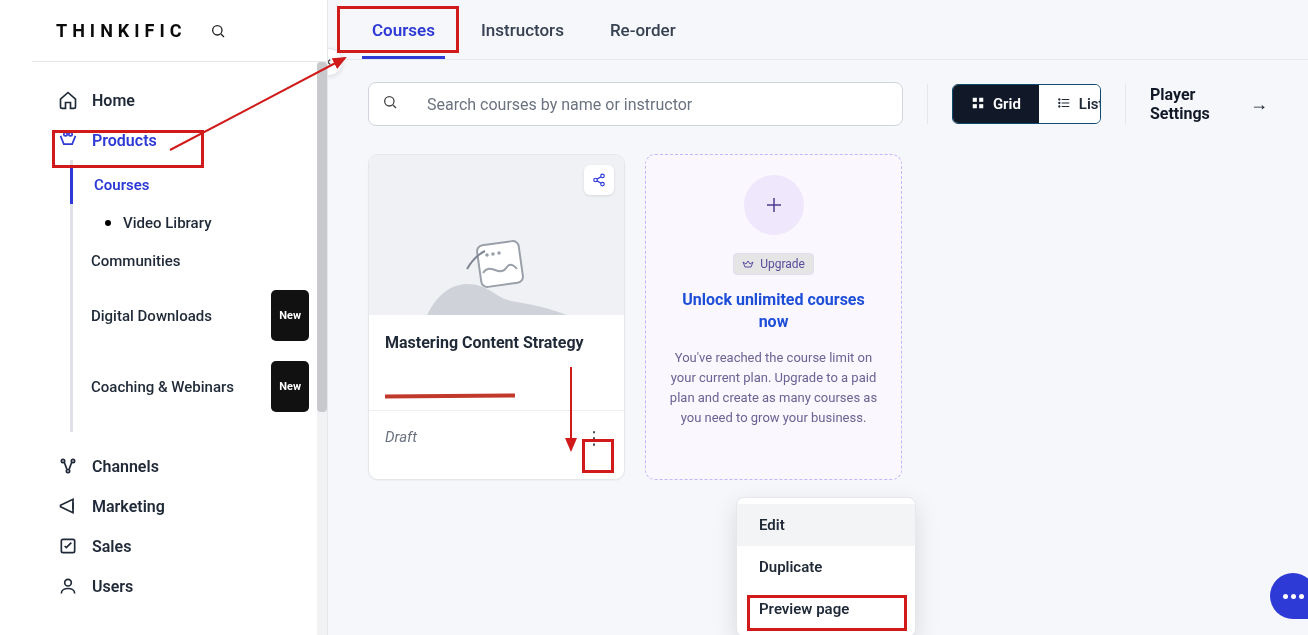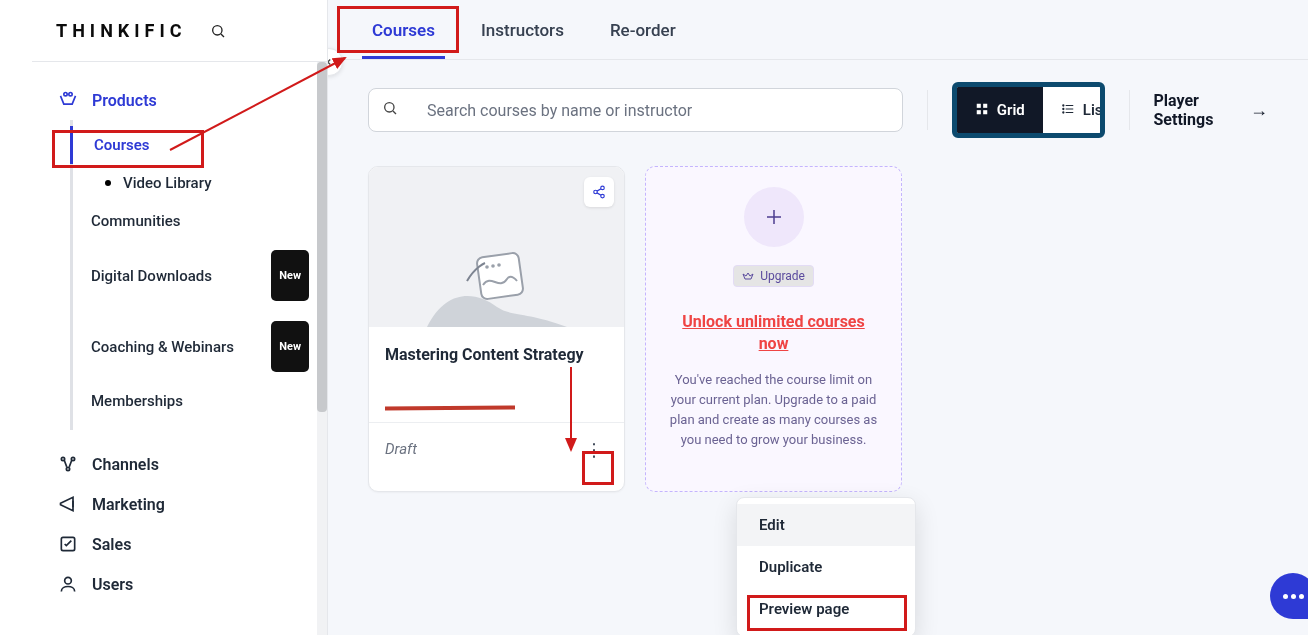--- a/index.html
+++ b/index.html
@@ -32,21 +32,21 @@
   .tab.active { color:#2e3ad5; font-weight:600; }
   .tab.active::after { content:""; position:absolute; left:-6px; right:-6px; bottom:-1px; height:3px; background:#2e3ad5;}
   .highlight-tab { position:absolute; border:3px solid #d11a1a; left:337px; top:6px; width:122px; height:47px; pointer-events:none; }
 
   .toolbar { display:flex; align-items:center; padding:22px 40px 0 40px; gap:24px; }
   .search-wrap { flex:0 0 535px; position:relative;}
   .search-input { width:100%; height:44px; border:1px solid #d1d5db; border-radius:8px; padding:0 14px 0 58px; font-size:16px; background:#fff; color:#374151;}
   .search-input::placeholder { color:#6b7280; }
   .search-wrap .mag { position:absolute; left:14px; top:12px; font-size:16px; color:#444;}
   .divider-v { width:1px; height:40px; background:#e5e7eb; }
-  .view-toggle { display:flex; border:5px solid #0c4a6e; border-radius:6px; overflow:hidden; height:56px;}
+  .view-toggle { display:flex; border:1px solid #0c4a6e; border-radius:6px; overflow:hidden; height:40px;}
   .vt-btn { display:flex; align-items:center; gap:8px; padding:0 18px; font-size:15px; font-weight:600; cursor:pointer; background:#fff; color:#1f2937;}
   .vt-btn.active { background:#111827; color:#fff; }
   .vt-btn .ico { font-size:14px; }
   .player-settings { display:flex; align-items:center; gap:8px; font-weight:700; font-size:16px; color:#111827; cursor:pointer; margin-left:auto;}
   .player-settings .arrow { font-size:18px;}
 
   .cards { display:flex; gap:20px; padding:28px 40px; }
   .card { width:257px; height:326px; background:#fff; border:1px solid #e5e7eb; border-radius:10px; overflow:hidden; position:relative; box-shadow:0 1px 2px rgba(0,0,0,.04);}
   .card .thumb { height:160px; background:#f0f1f4; position:relative; display:flex; align-items:flex-end; justify-content:center;}
   .thumb svg { margin-bottom:0;}
@@ -58,21 +58,21 @@
   .card-author-strike::after { content:""; position:absolute; left:0; top:6px; width:130px; height:4px; background:#c0392b; transform:rotate(-0.5deg);}
   .card-footer { border-top:1px solid #eceef1; padding:12px 16px; display:flex; align-items:center; justify-content:space-between;}
   .status-draft { font-style:italic; color:#6b7280; font-size:15px;}
   .more-btn { width:28px; height:28px; display:flex; align-items:center; justify-content:center; cursor:pointer; color:#374151; font-size:18px;}
   .highlight-more { position:absolute; border:3px solid #d11a1a; right:10px; bottom:6px; width:32px; height:34px; pointer-events:none;}
 
   .upgrade-card { width:257px; height:326px; border:1.5px dashed #c4b5fd; border-radius:10px; background:#faf7ff; padding:14px 22px; display:flex; flex-direction:column; align-items:center; text-align:center;}
   .up-plus-wrap { width:60px; height:60px; border-radius:50%; background:#efe7fb; display:flex; align-items:center; justify-content:center; margin-top:6px;}
   .up-plus-wrap svg { width:24px; height:24px; stroke:#4c3d8f;}
   .up-badge { display:flex; align-items:center; gap:6px; background:#e5e5e5; border:1px solid #e3dcf5; color:#5b4b9e; font-size:12px; padding:3px 8px; border-radius:4px; margin-top:18px;}
-  .up-title { font-weight:700; color:#ef4444; font-size:16px; margin-top:24px; line-height:1.4;text-decoration:underline;}
+  .up-title { font-weight:700; color:#1d4ed8; font-size:16px; margin-top:14px; line-height:1.4;}
   .up-text { font-size:13px; color:#6b6393; margin-top:14px; line-height:1.55;}
 
   .dropdown { position:absolute; left:408px; top:497px; width:180px; background:#fff; border:1px solid #e5e7eb; border-radius:8px; box-shadow:0 8px 24px rgba(0,0,0,.12); padding:6px 0; z-index:5;}
   .dd-item { padding:12px 22px; font-size:15px; font-weight:600; color:#1f2937; cursor:pointer;}
   .dd-item.hover { background:#f3f4f6; }
   .highlight-preview { position:absolute; border:3px solid #d11a1a; left:10px; bottom:5px; width:160px; height:36px; pointer-events:none;}
 
   .arrow-long { position:absolute; pointer-events:none; }
   .arrow-long.a1 { left:160px; top:50px; }
   .arrow-long.a2 { left:561px; top:365px; }
@@ -90,20 +90,26 @@
       <span class="brand">THINKIFIC</span>
       <span class="search-icon-btn">
         <svg width="16" height="16" viewBox="0 0 24 24" fill="none" stroke="currentColor" stroke-width="2">
             <circle cx="11" cy="11" r="7"></circle>
             <line x1="21" y1="21" x2="16.5" y2="16.5"></line>
           </svg>
       </span>
     </div>
 
     <div class="sb-body">
+      <div class="nav-item">
+        <svg viewBox="0 0 24 24" fill="none" stroke-width="2">
+            <path d="M3 11l9-8 9 8v9a2 2 0 0 1-2 2h-4v-7h-6v7H5a2 2 0 0 1-2-2z"></path>
+          </svg>
+        <span>Home</span>
+      </div>
 
       <div class="nav-item products">
         <svg viewBox="0 0 24 24" fill="none" stroke-width="2">
             <path d="M3 7l4 10h10l4-10"></path>
             <circle cx="9" cy="5" r="2"></circle>
             <circle cx="15" cy="5" r="2"></circle>
           </svg>
         <span>Products</span>
       </div>
 
@@ -118,23 +124,20 @@
         <div class="nav-sub-item">
           <span>Communities</span>
         </div>
         <div class="nav-sub-item withbadge">
           <span>Digital Downloads</span>
           <span class="badge-new">New</span>
         </div>
         <div class="nav-sub-item withbadge">
           <span>Coaching &amp; Webinars</span>
           <span class="badge-new">New</span>
-        </div>
-        <div class="nav-sub-item">
-          <span>Memberships</span>
         </div>
       </div>
 
       <div class="nav-section-gap"></div>
 
       <div class="nav-item">
         <svg viewBox="0 0 24 24" fill="none" stroke-width="2">
             <circle cx="6" cy="6" r="2"></circle>
             <circle cx="18" cy="6" r="2"></circle>
             <circle cx="12" cy="18" r="2"></circle>

